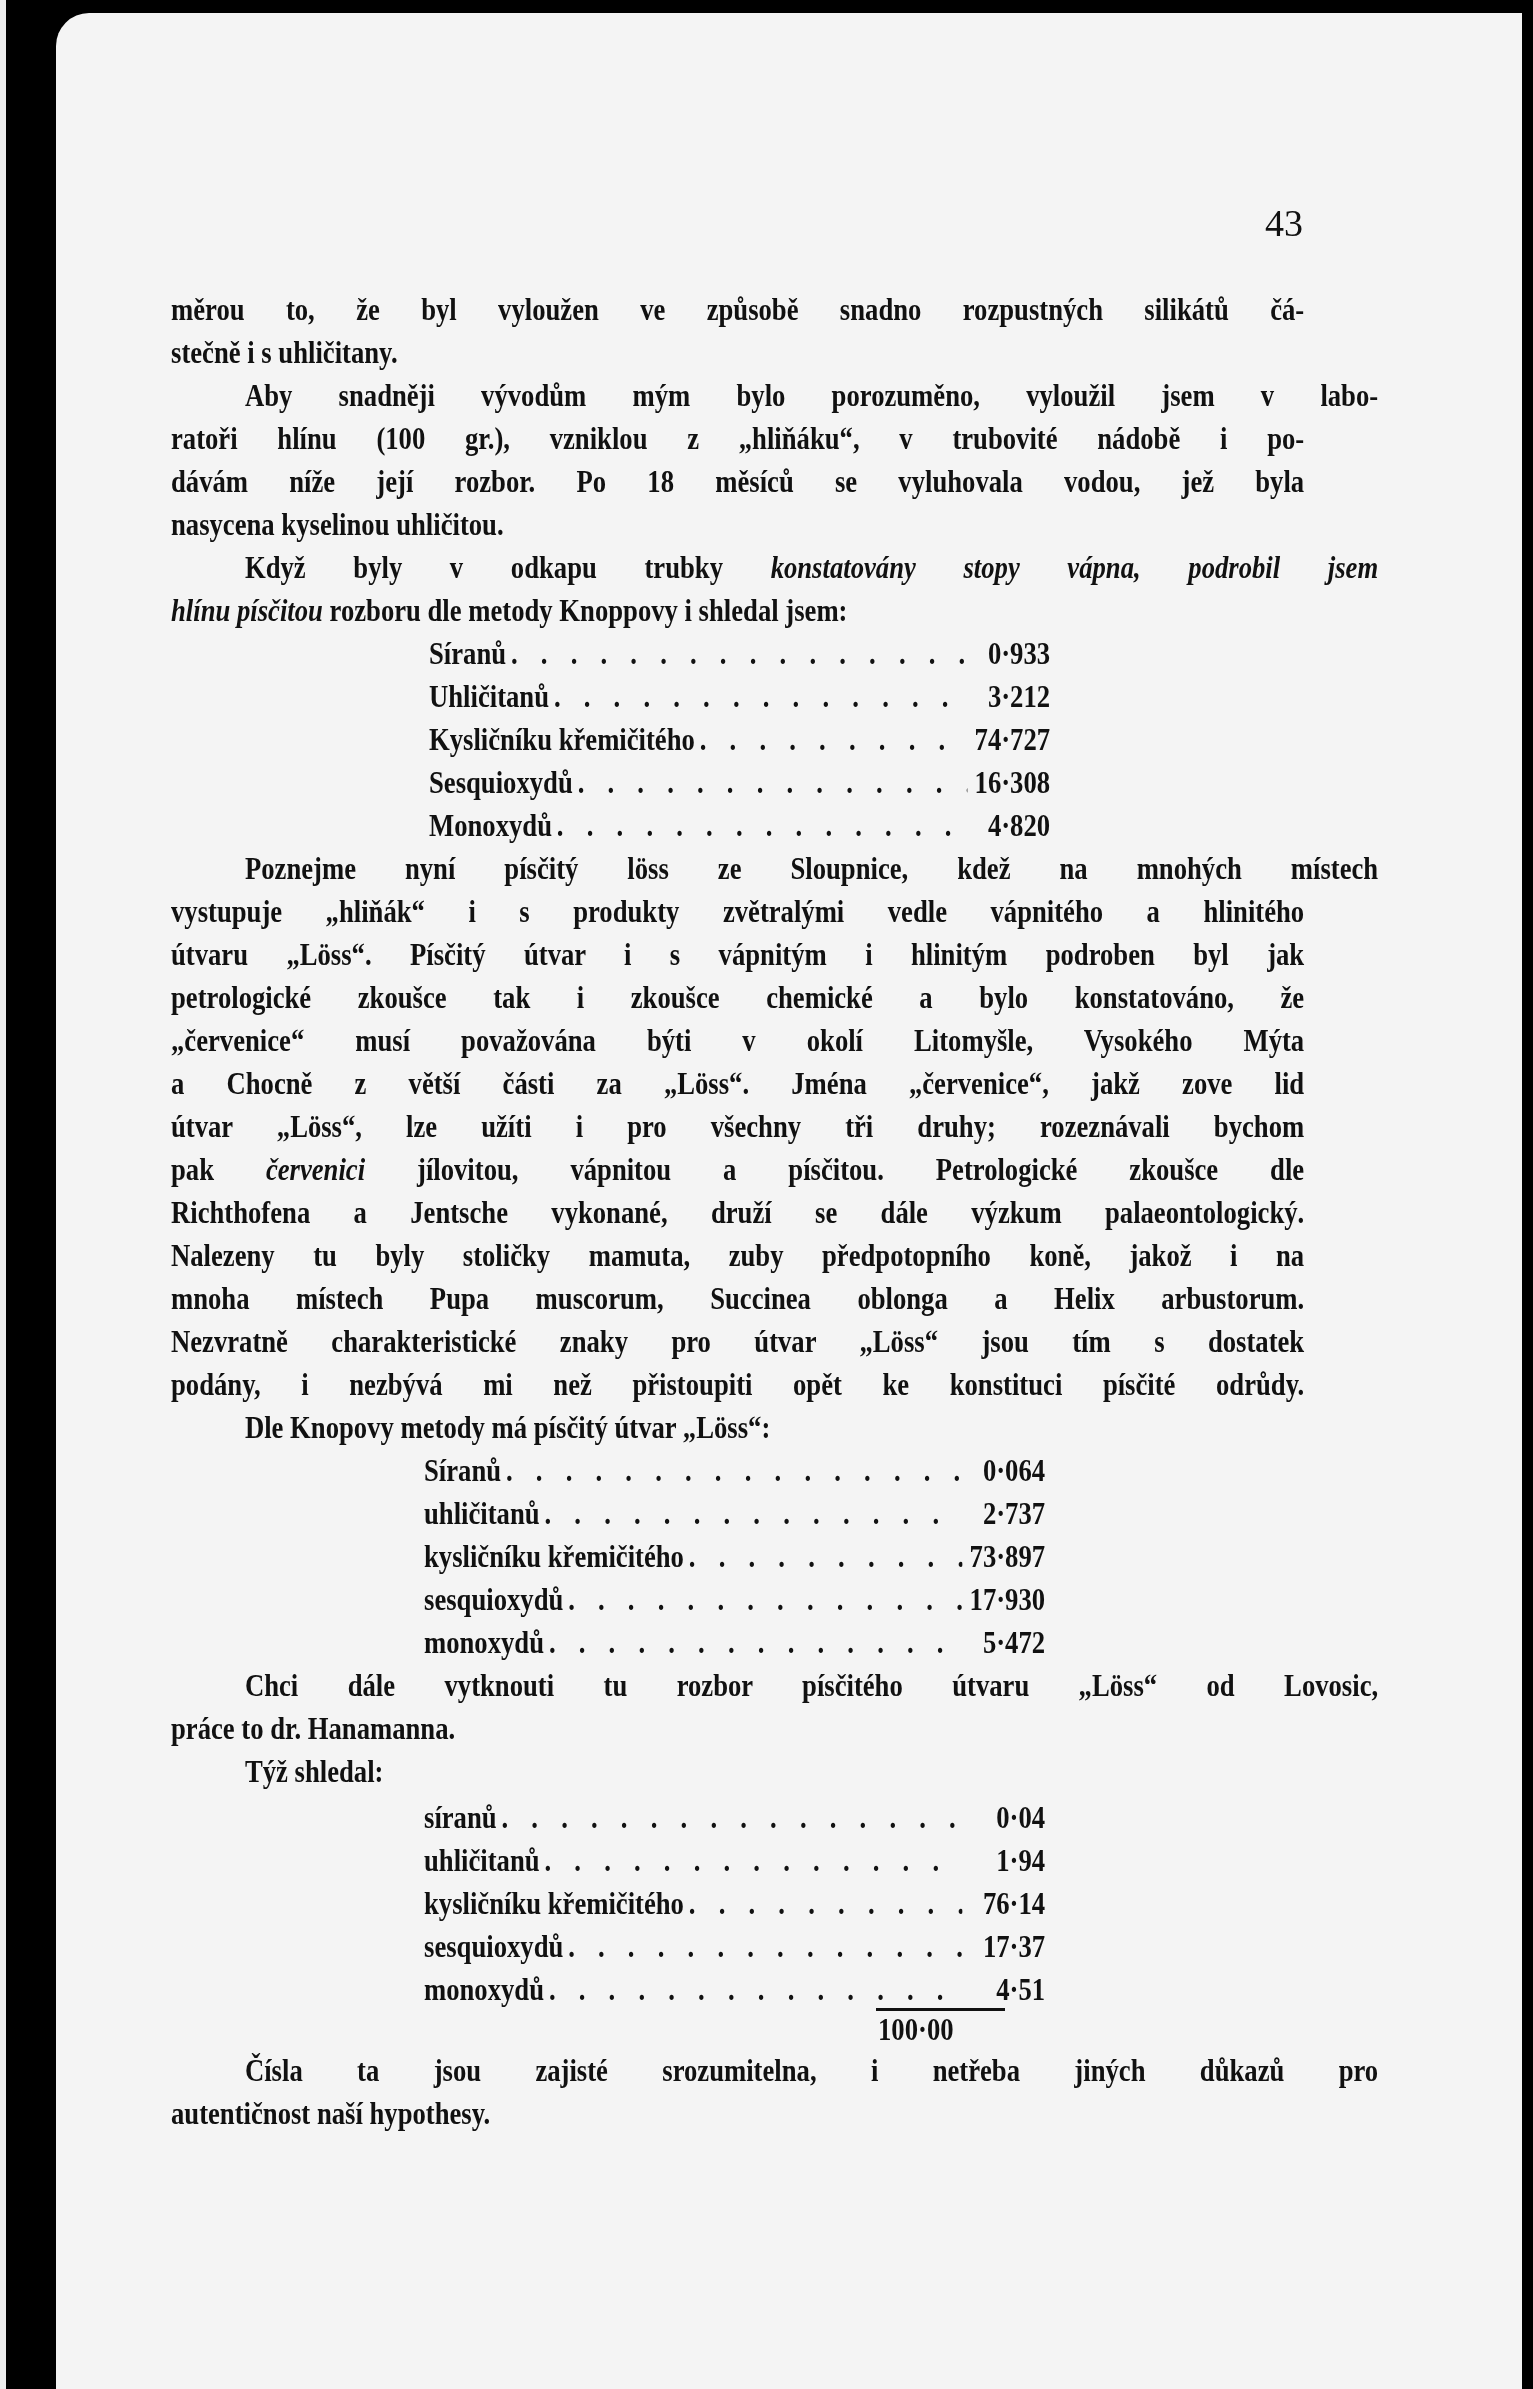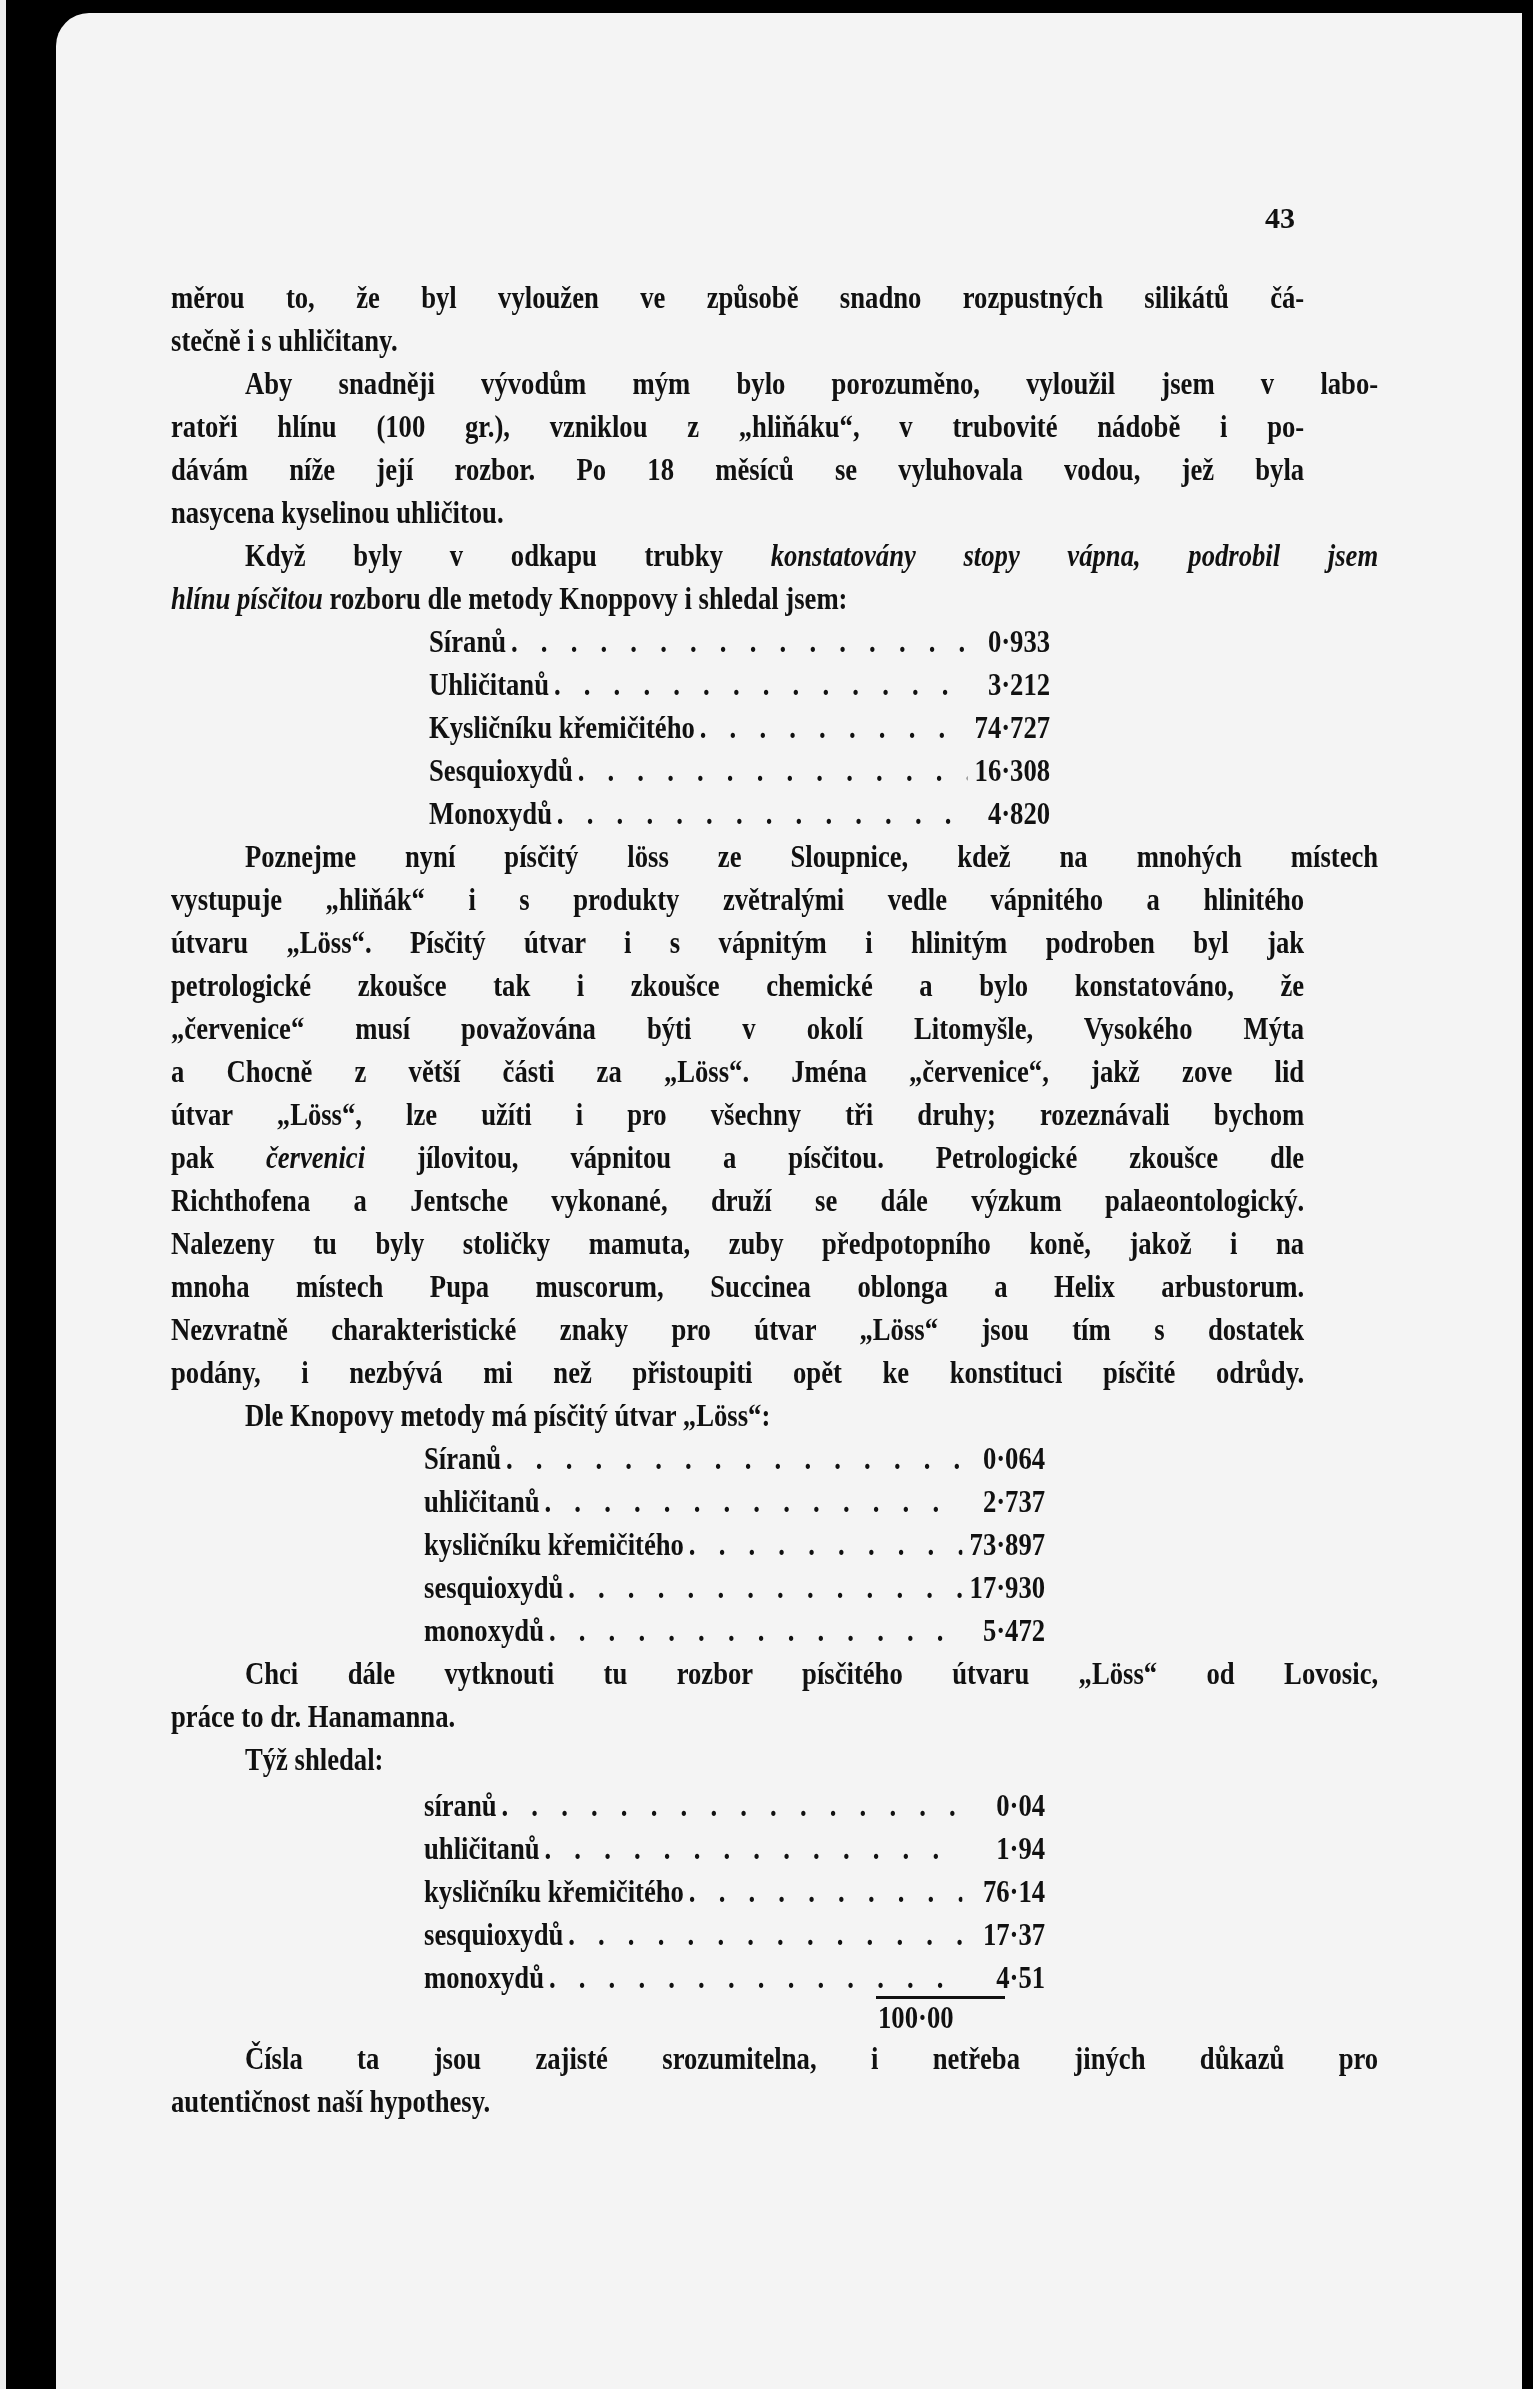--- a/index.html
+++ b/index.html
@@ -17,25 +17,25 @@
     background: #f4f4f4;
     border-top-left-radius: 33px;
   }
   .leftmargin {
     position: absolute; left: 0; top: 0; width: 5.7px; height: 2474px;
     background: #eee;
   }
   .page-number {
     position: absolute;
     left: 1265px; top: 201px;
-    font-size: 30px; font-weight: bold;
+    font-size: 38px; font-weight: normal;
   }
   .content {
     position: absolute;
-    left: 171px; top: 276px;
+    left: 171px; top: 288px;
     width: 1133px;
   }
   .line {
     font-size: 31px;
     line-height: 43px;
     height: 43px;
     white-space: nowrap;
     text-align: justify;
     text-align-last: justify;
     transform: scaleX(0.86);

